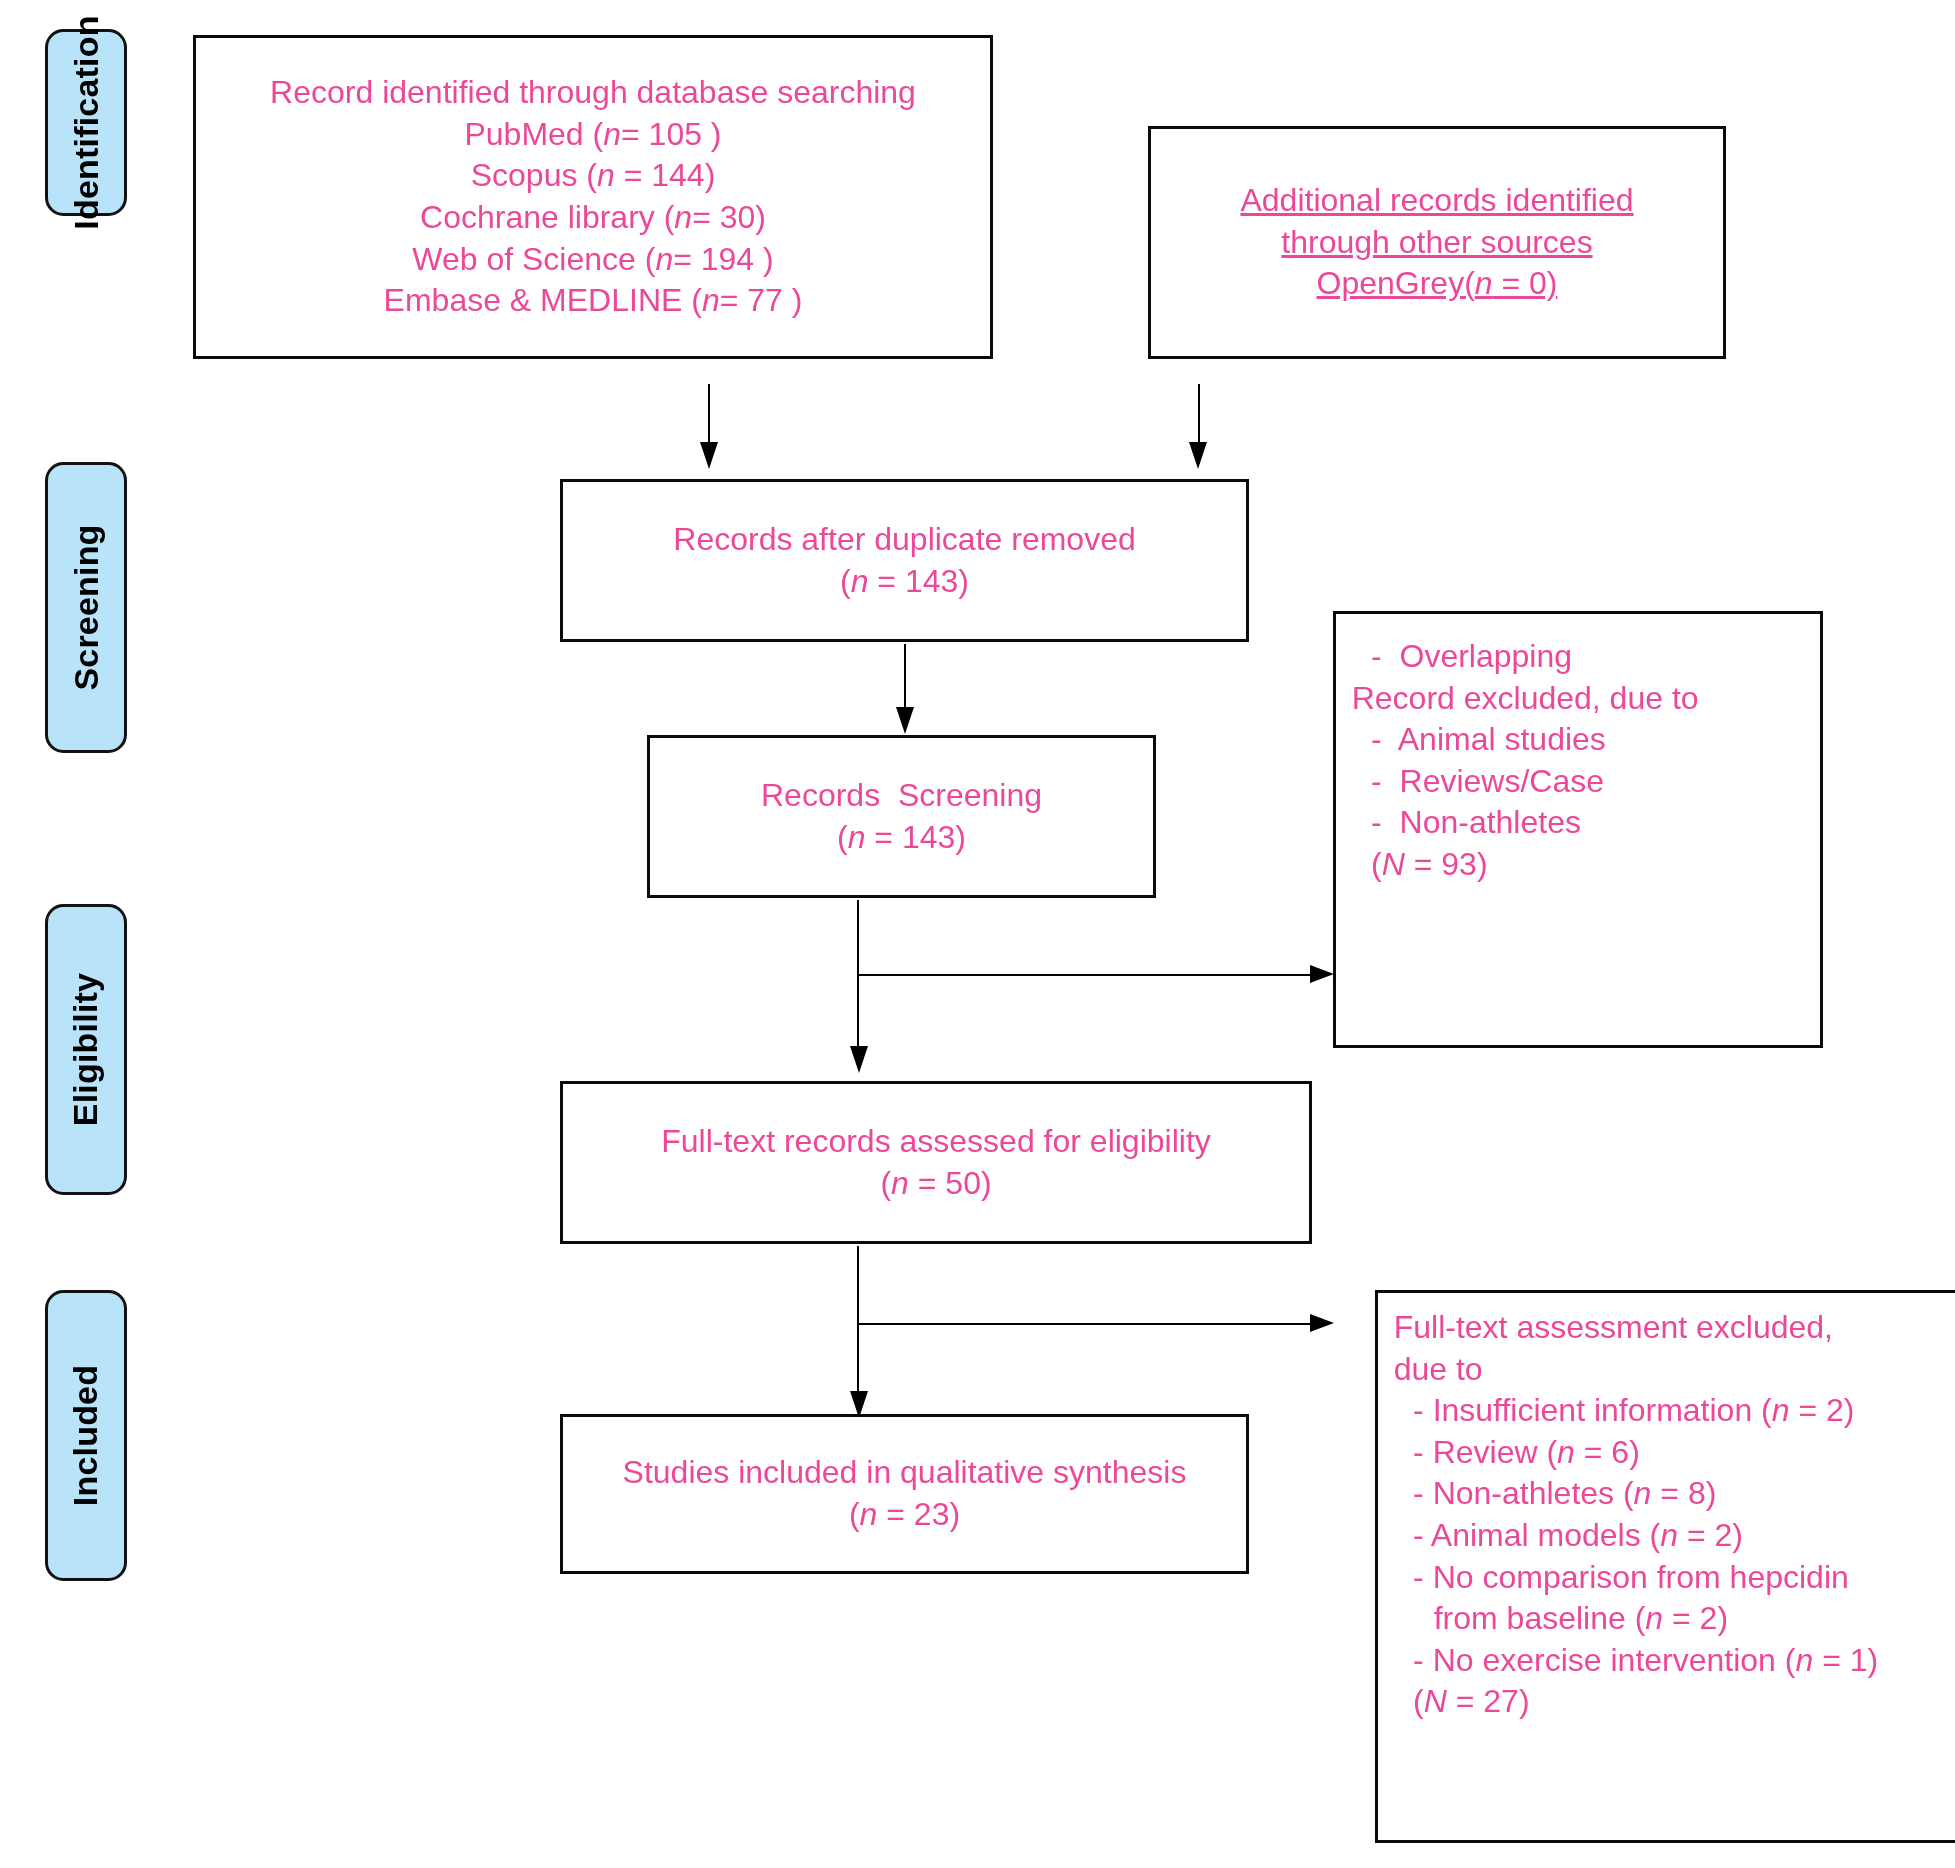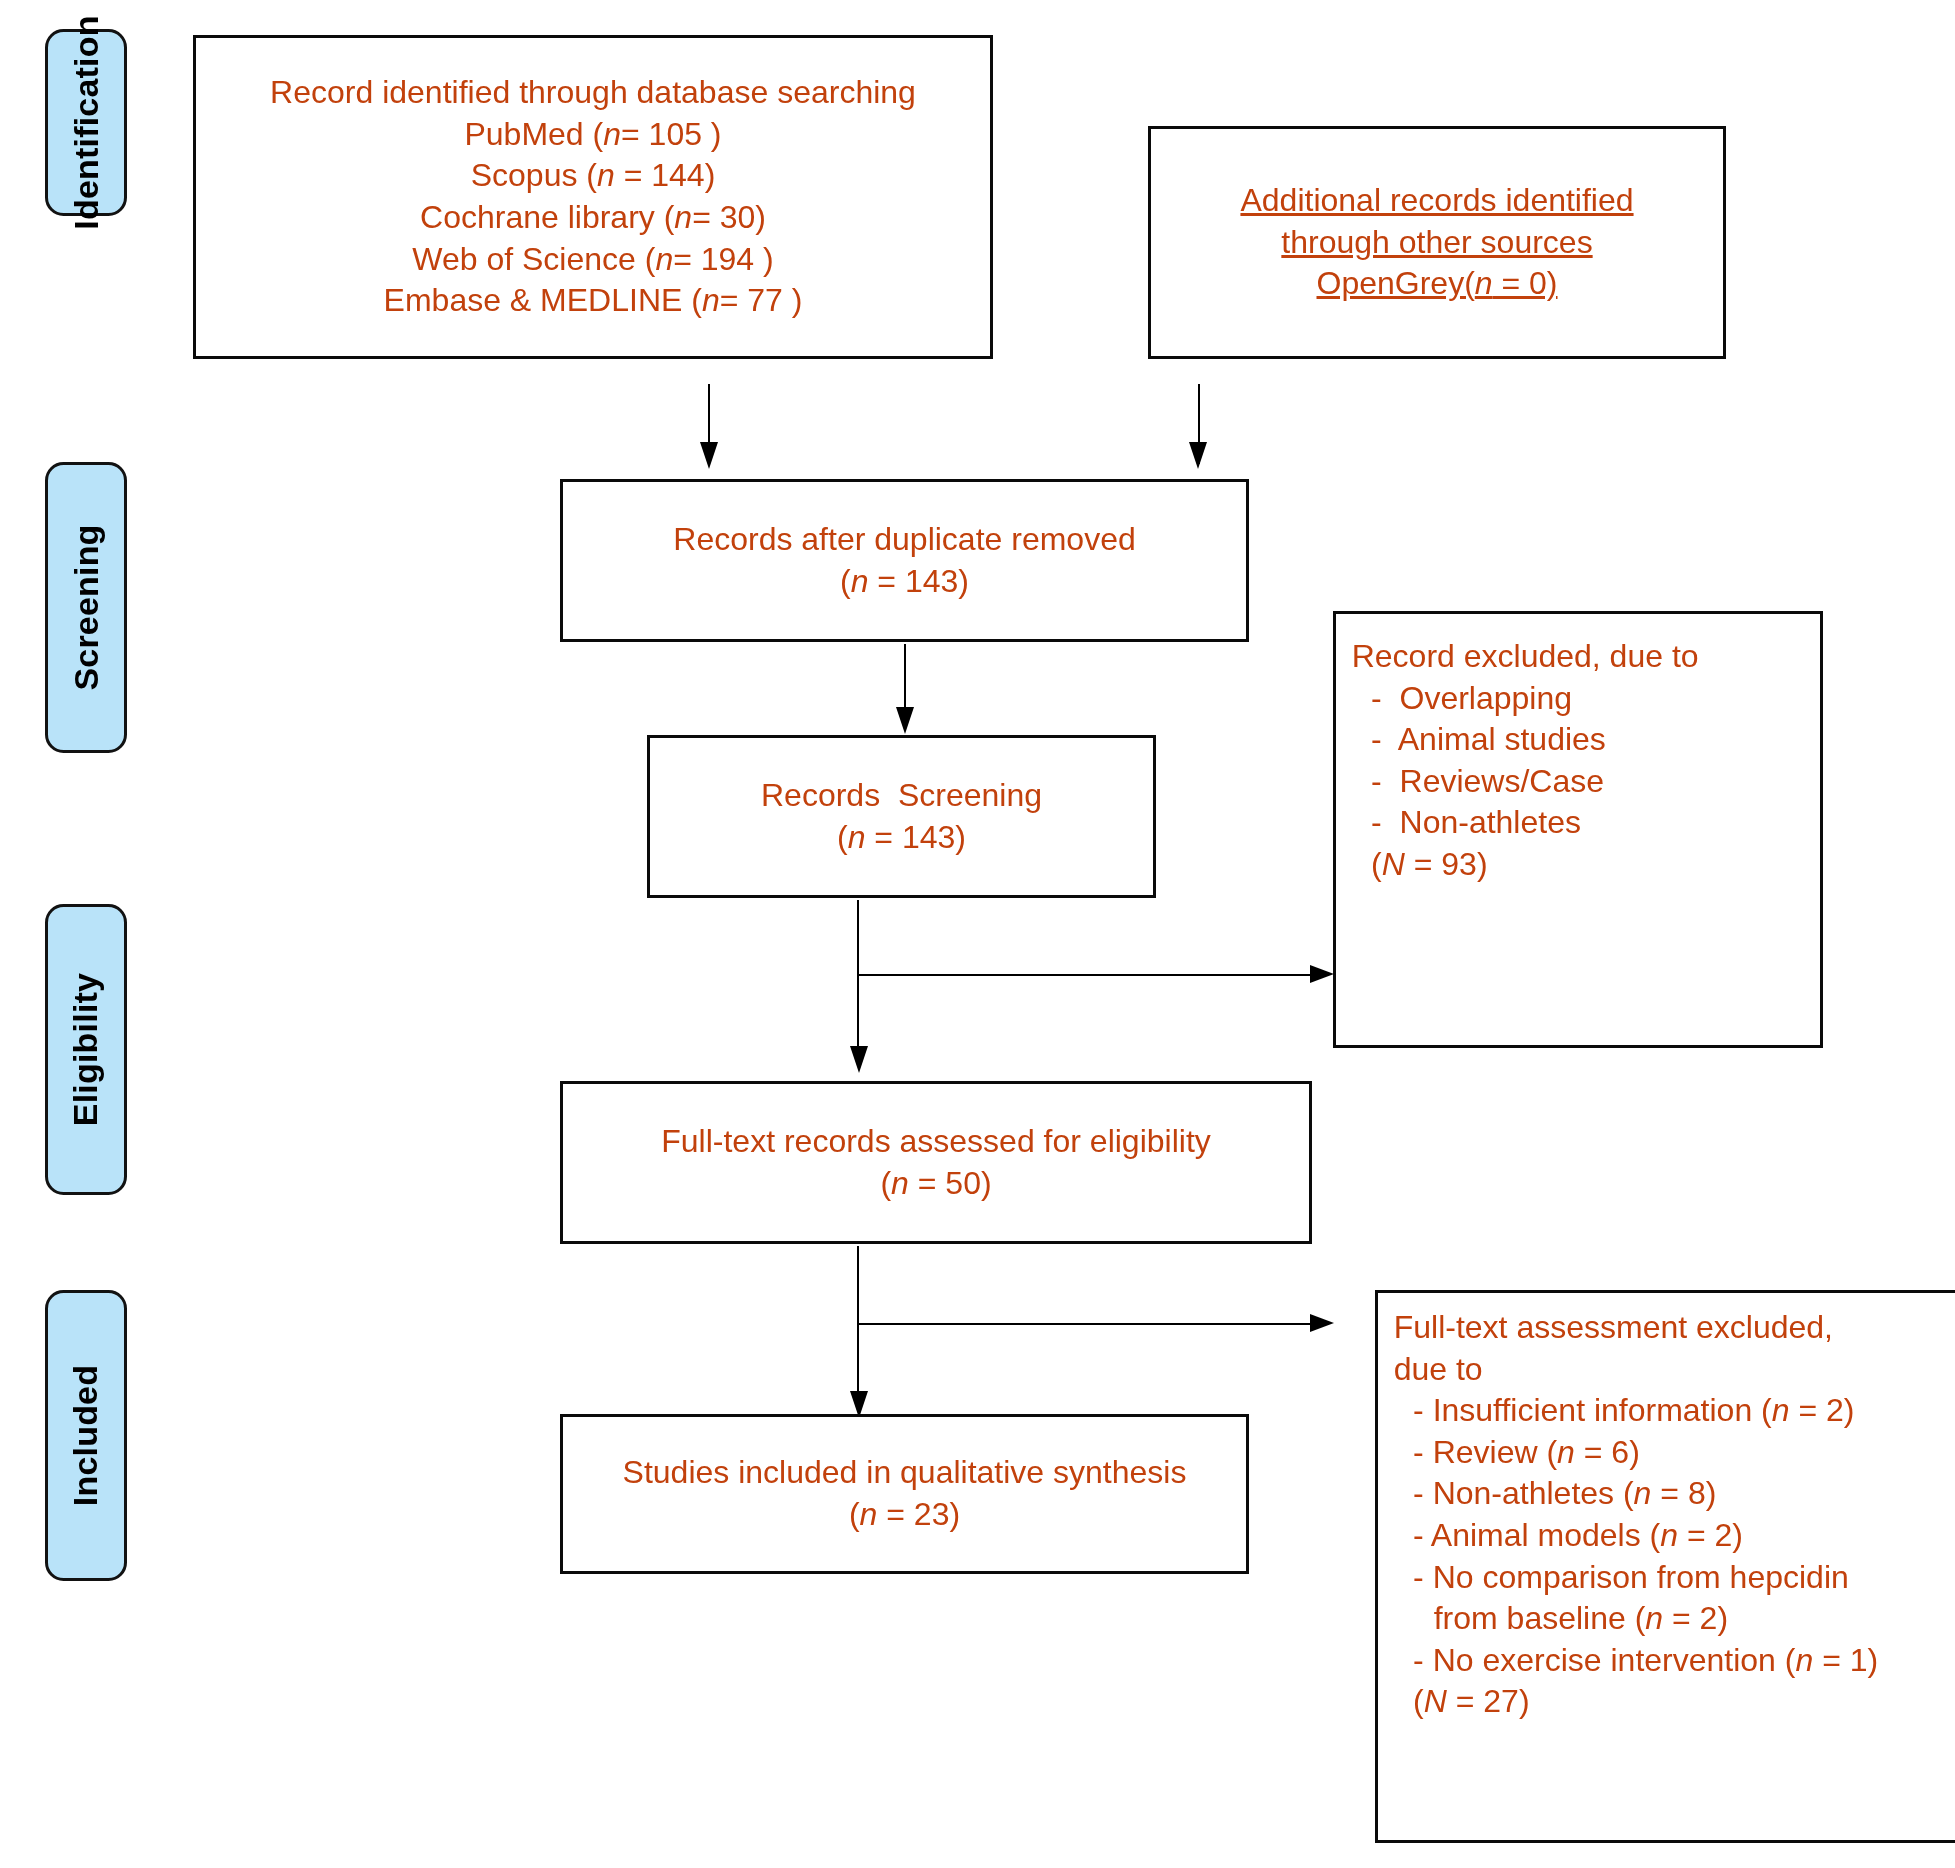--- a/index.html
+++ b/index.html
@@ -39,21 +39,21 @@
 
   
   .flow-box {
     position: absolute;
     background: #ffffff;
     border: 3.2px solid #0a0a0a;
     box-sizing: border-box;
     display: flex;
     flex-direction: column;
     justify-content: center;
-    color: #c2410c;
+    color: #ec4899;
     font-size: 32px;
     line-height: 1.30;
   }
   .flow-box.center { align-items: center; text-align: center; }
   .flow-box.left   { align-items: flex-start; text-align: left; }
   .flow-box .pad   { width: 100%; box-sizing: border-box; }
   .flow-box.center .pad { padding: 0 12px; }
   .flow-box.left .pad   { padding: 0 15.7px; }
   .line { display: block; white-space: pre; }
   .line.indent { padding-left: 19.4px; }
@@ -144,22 +144,22 @@
 
   <div class="flow-box center" style="left:647px; top:735px; width:509px; height:163px;">
     <div class="pad">
       <span class="line">Records  Screening</span>
       <span class="line">(<i>n</i> = 143)</span>
     </div>
   </div>
 
   <div class="flow-box left" style="left:1333px; top:611px; width:490px; height:437px;">
     <div class="pad" style="position:absolute; top:22px; left:0;">
+      <span class="line indent">-  Overlapping</span>
       <span class="line">Record excluded, due to</span>
-      <span class="line indent">-  Overlapping</span>
       <span class="line indent">-  Animal studies</span>
       <span class="line indent">-  Reviews/Case</span>
       <span class="line indent">-  Non-athletes</span>
       <span class="line indent">(<i>N</i> = 93)</span>
     </div>
   </div>
 
   <div class="vline" style="left:857px; top:900px; height:166px;"></div>
   <div class="hline" style="left:857px; top:974px; width:462px;"></div>
   <div class="arrow-right" style="left:1310px; top:965px;"></div>

